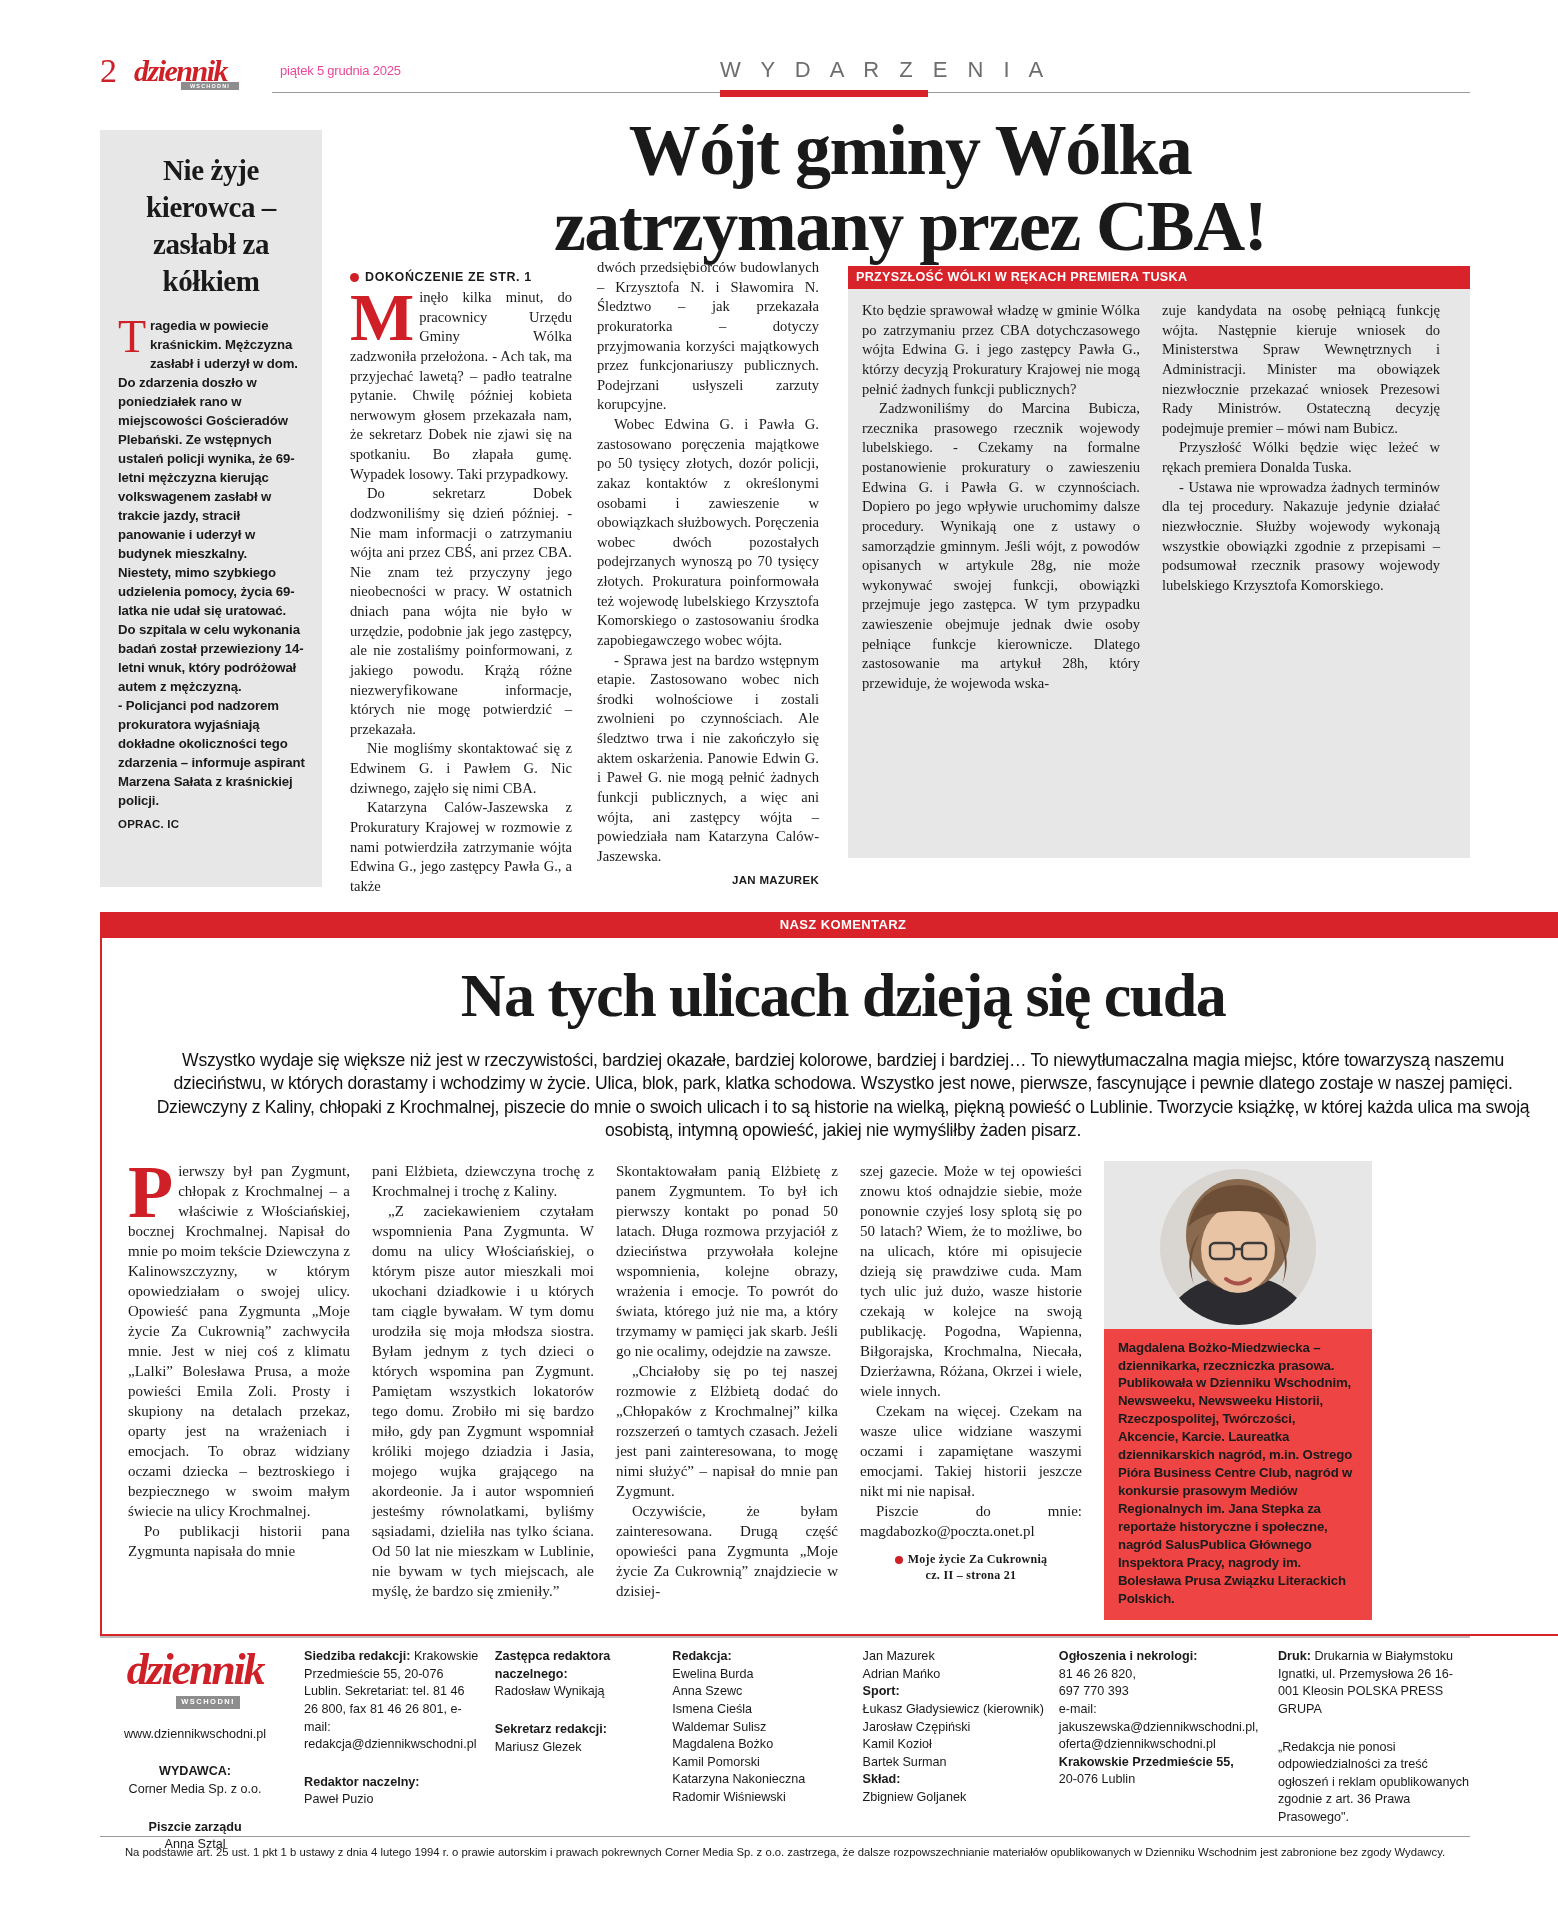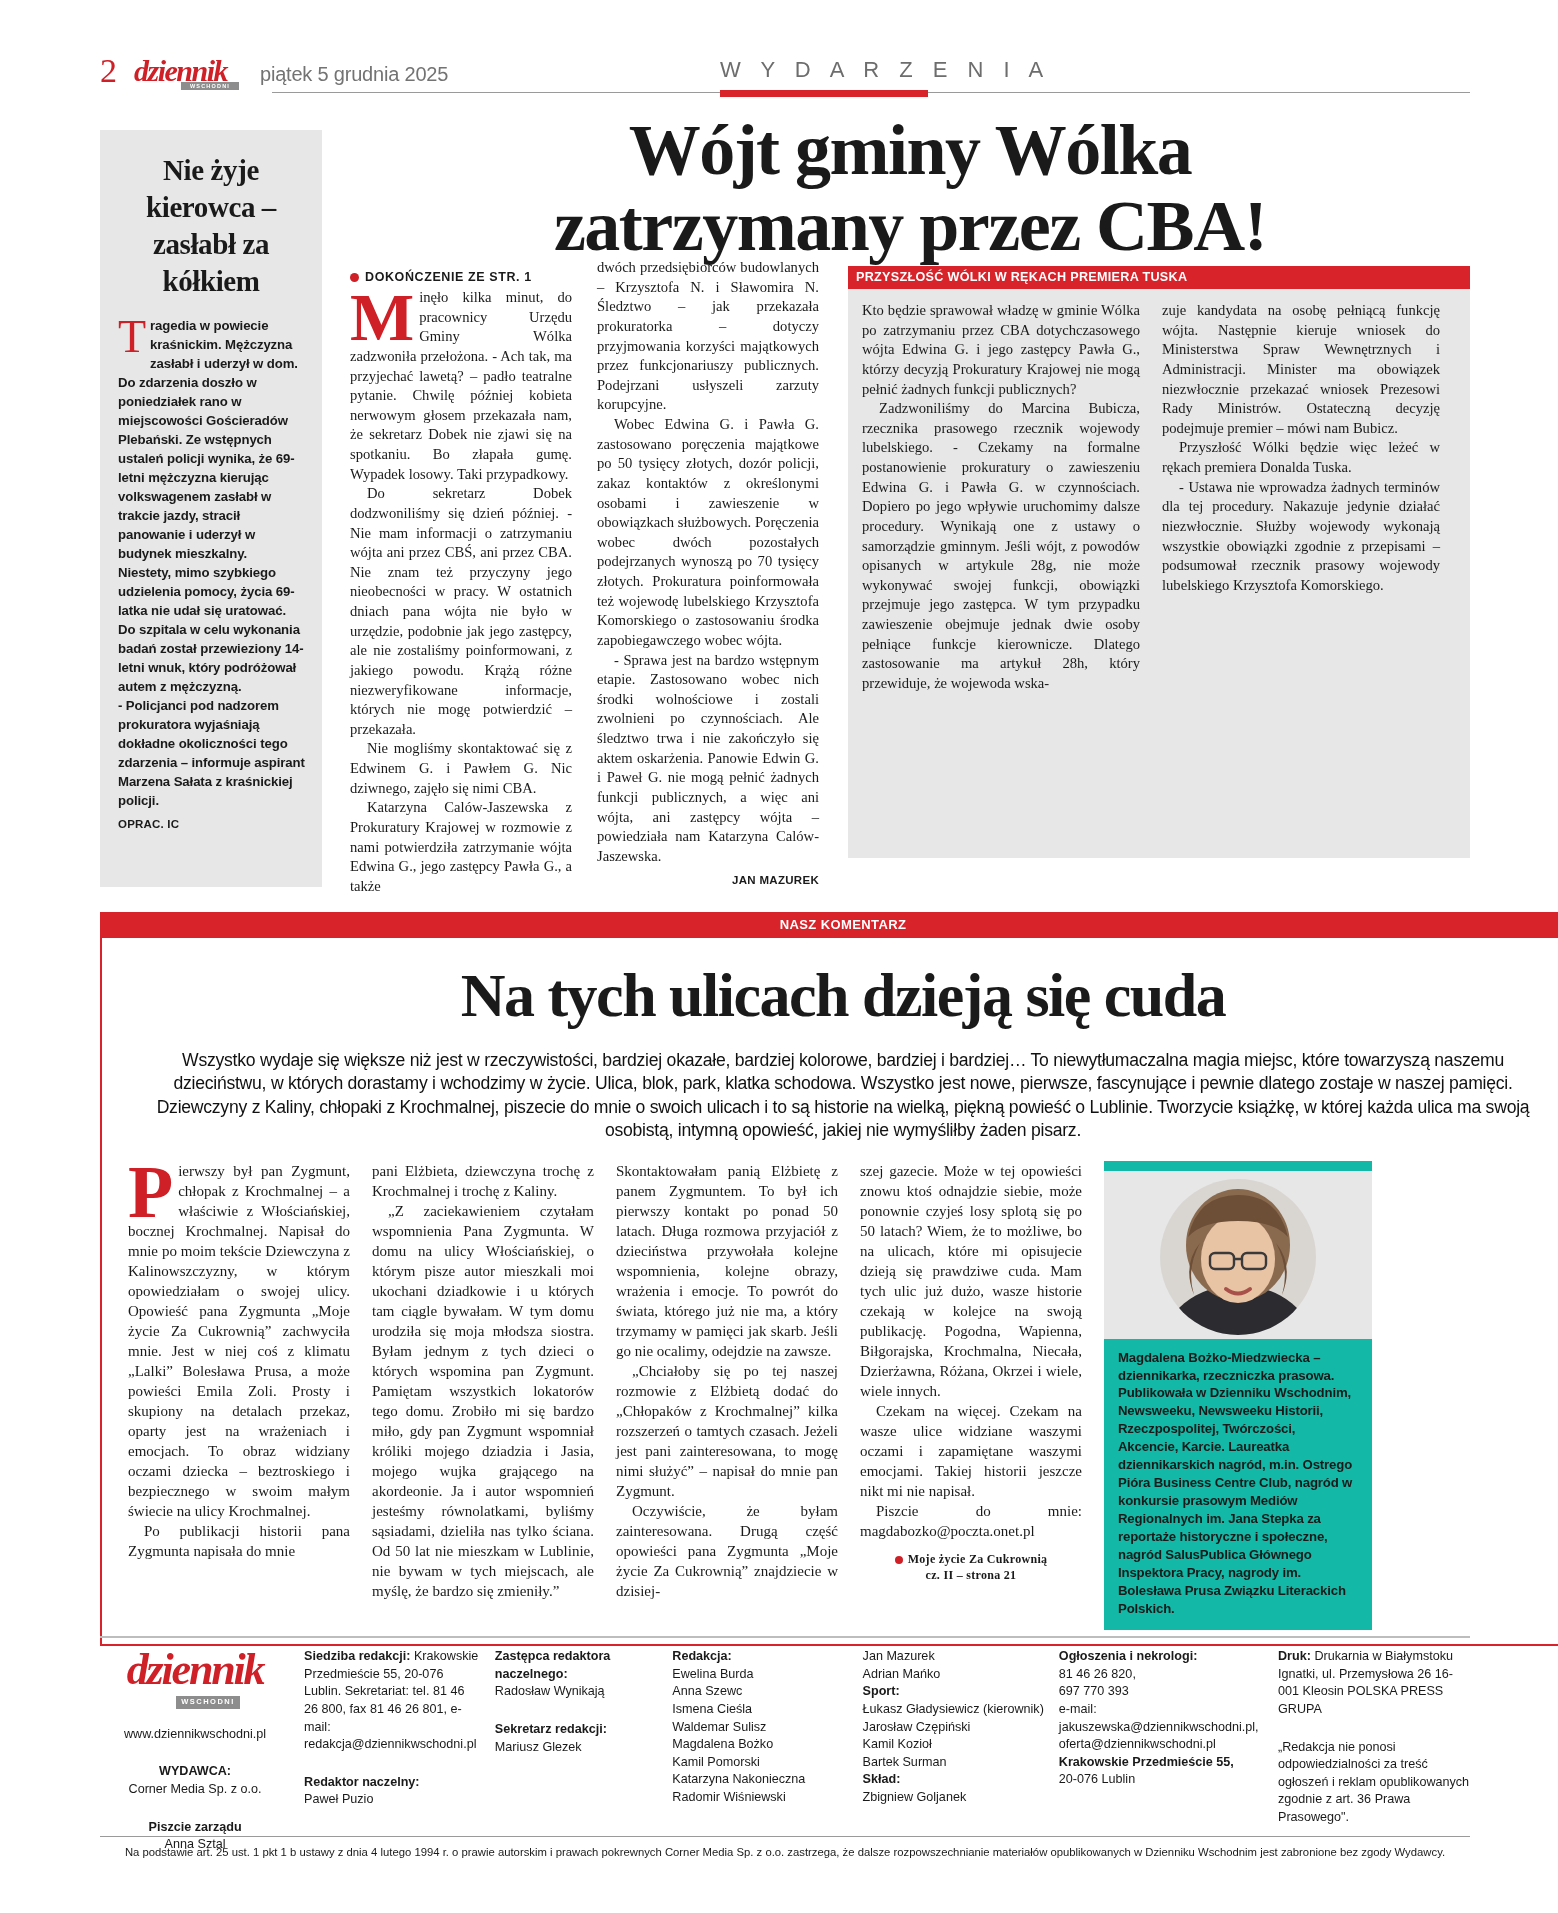--- a/index.html
+++ b/index.html
@@ -14,21 +14,21 @@
 
   
   .masthead{position:absolute;left:100px;top:58px;width:1370px;height:36px;}
   .mh-pageno{position:absolute;left:0;top:-4px;font-family:"Liberation Serif",serif;
     font-size:34px;color:#cf2027;line-height:1;}
   .mh-logo{position:absolute;left:34px;top:-2px;}
   .logo-word{font-family:"Liberation Serif",serif;font-weight:bold;font-style:italic;
     font-size:30px;color:#cf2027;letter-spacing:-1.5px;line-height:1;display:block;}
   .logo-sub{display:block;background:#8d8d8d;color:#fff;font-size:5.5px;letter-spacing:1.2px;
     text-align:center;font-weight:bold;width:58px;margin:-4px 0 0 47px;padding:1px 0;}
-  .mh-date{position:absolute;left:160px;top:5px;font-size:20px;color:#737373;letter-spacing:-.2px;}
+  .mh-date{position:absolute;left:180px;top:5px;font-size:13px;color:#ec4899;letter-spacing:-.2px;}
   .mh-rule{position:absolute;left:172px;top:34px;width:1198px;height:1px;background:#9a9a9a;}
   .mh-section{position:absolute;left:620px;top:-1px;font-size:22px;letter-spacing:7px;
     color:#6d6d6d;font-weight:300;}
   .mh-sect-bar{position:absolute;left:620px;top:32px;width:208px;height:7px;background:#d8232a;}
 
   
   .topblock{position:absolute;left:100px;top:130px;width:1370px;}
 
   .sidebox{position:absolute;left:0;top:0;width:222px;height:757px;background:#e7e7e7;}
   .sidebox-h{font-family:"Liberation Serif",serif;font-weight:bold;font-size:29px;
@@ -84,21 +84,21 @@
     text-align:justify;}
   .cmt-serif p{margin:0;text-indent:16px;}
   .cmt-serif p.noind{text-indent:0;}
   .dropcap-P{float:left;font-family:"Liberation Serif",serif;color:#cf2027;font-size:74px;
     line-height:.72;font-weight:bold;margin:5px 5px -4px 0;}
   .moreline{font-size:12px;font-weight:bold;letter-spacing:.3px;margin-top:10px;text-align:center;
     line-height:1.35;}
   .moreline .dot{display:inline-block;width:8px;height:8px;border-radius:50%;
     background:#cf2027;margin-right:5px;vertical-align:middle;}
 
-  .bio{width:268px;background:#14b8a6;padding:10px 0 12px 0;align-self:flex-start;}
+  .bio{width:268px;background:#ef4444;padding:0 0 12px 0;align-self:flex-start;}
   .bio-photo{width:100%;height:168px;position:relative;overflow:hidden;background:#e7e7e7;}
   .bio-text{font-size:13.2px;line-height:1.36;font-weight:bold;padding:10px 14px 0 14px;
     letter-spacing:-.15px;}
 
   
   .footrule{position:absolute;left:100px;top:1636px;width:1370px;height:2px;background:#bdbdbd;}
   .footer{position:absolute;left:100px;top:1648px;width:1370px;display:flex;gap:0;
     font-size:12.6px;line-height:1.4;}
   .footer b{font-weight:bold;}
   .f1{width:200px;text-align:center;}

